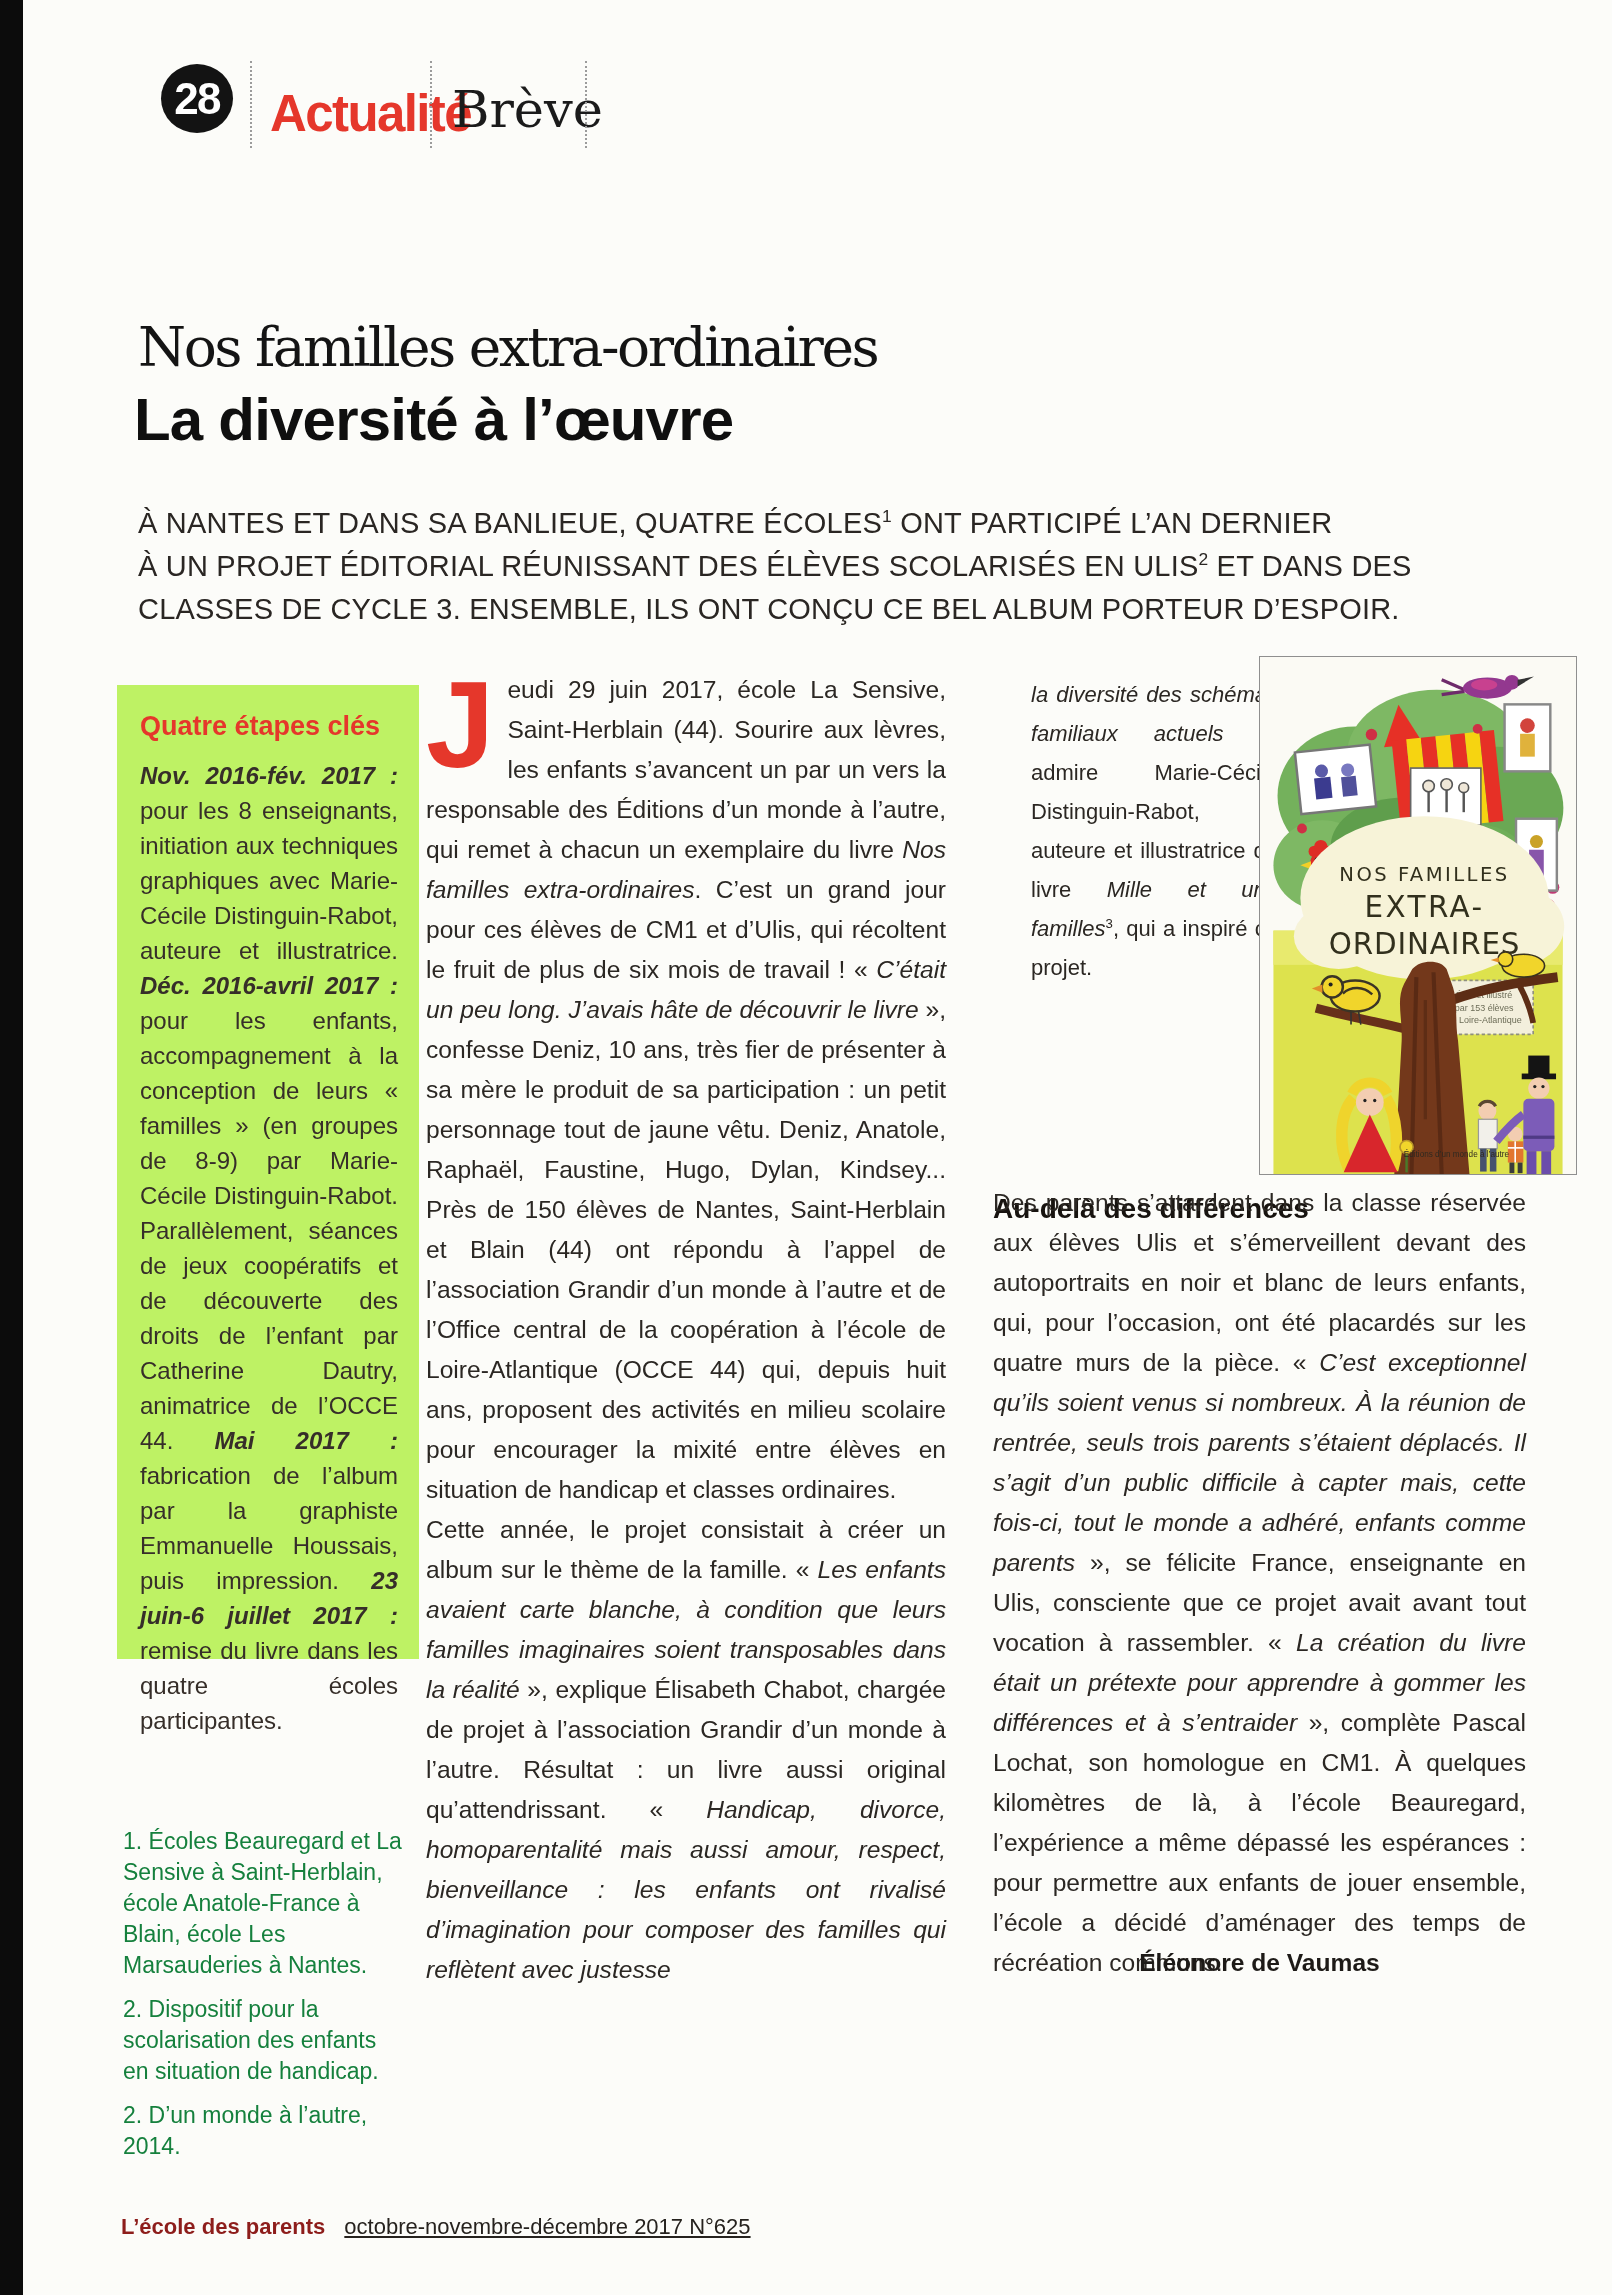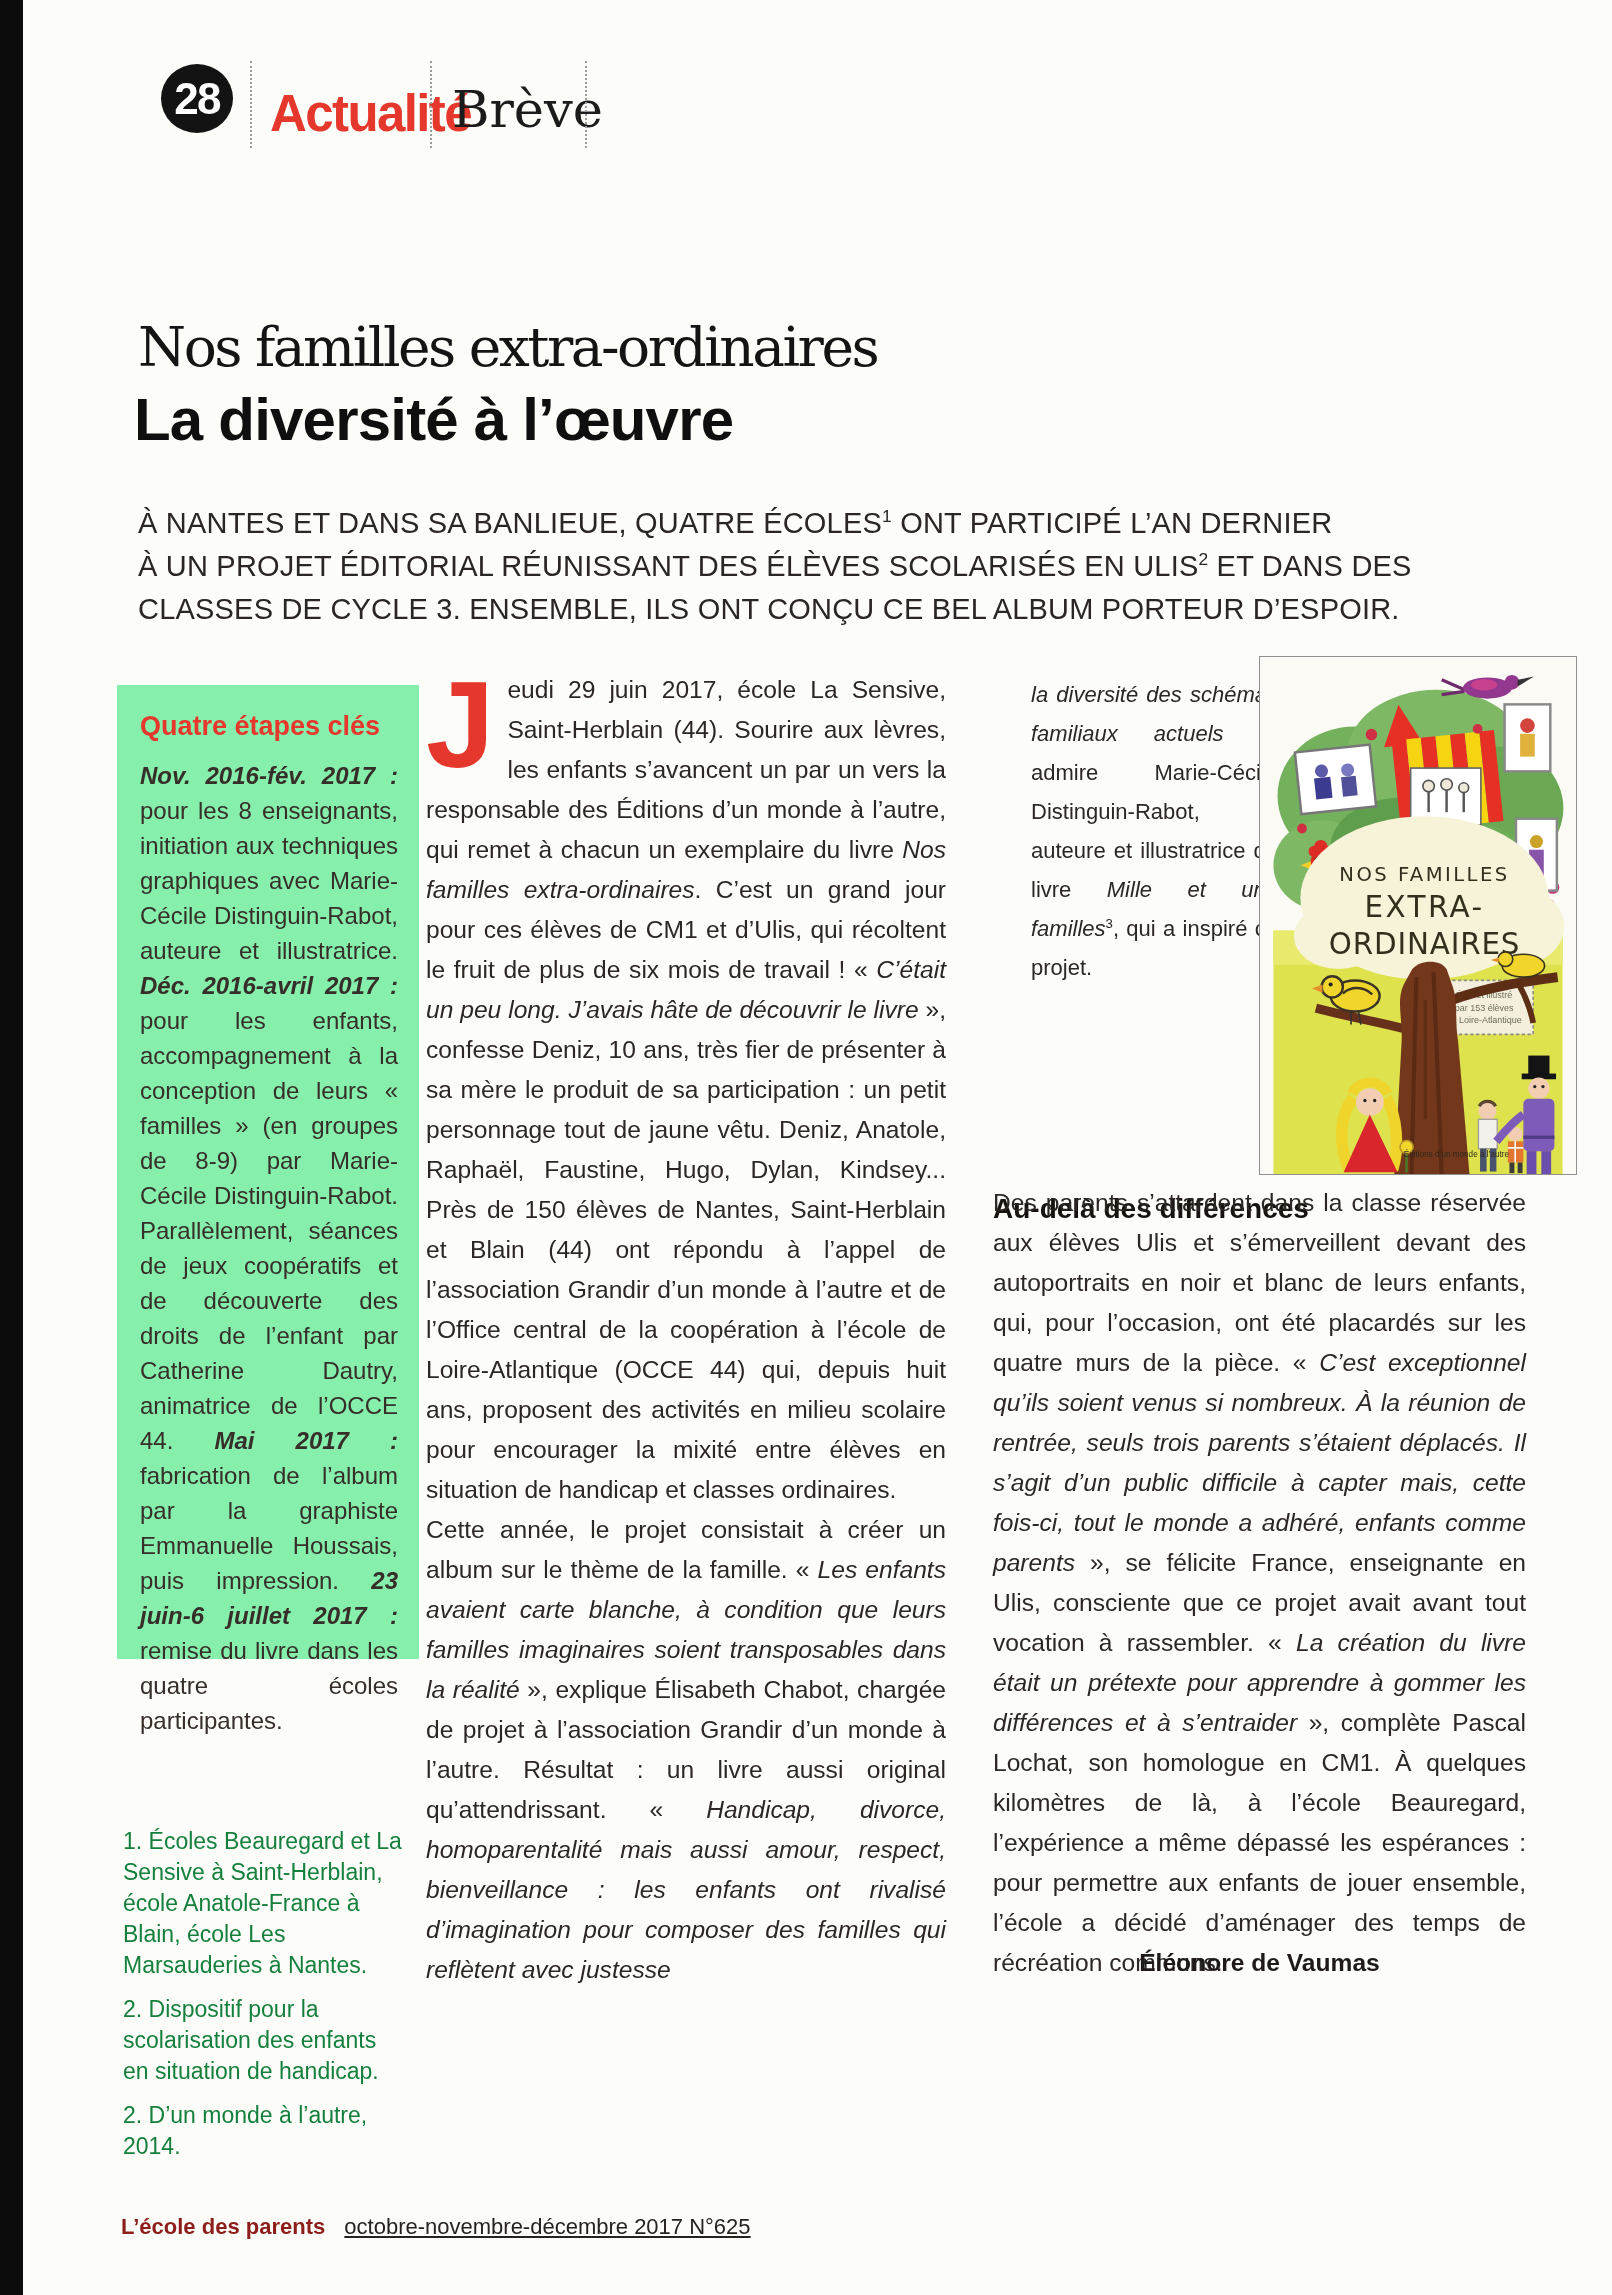--- a/index.html
+++ b/index.html
@@ -15,21 +15,21 @@
   .vsep{width:0;height:87px;top:61px;border-left:2.5px dotted #9b9b9b;}
   .sep1{left:250px;} .sep2{left:430px;} .sep3{left:585px;}
   .section-label{left:270px;top:84px;font-size:51px;font-weight:bold;letter-spacing:-1.6px;color:#e5372b;}
   .rubric-label{left:452px;top:80px;font-size:51px;font-family:"DejaVu Serif",serif;color:#1b1b1b;}
   
   .title{left:138px;top:315px;font-size:55px;font-family:"DejaVu Serif",serif;letter-spacing:-2.5px;color:#141414;}
   .subtitle{left:134px;top:385px;font-size:60px;font-weight:bold;letter-spacing:-0.8px;color:#0f0f0f;}
   .lede{left:138px;top:502px;font-size:29px;line-height:43px;color:#2a2623;letter-spacing:0.2px;}
   .lede sup{font-size:60%;line-height:0;}
   
-  .sidebar{left:117px;top:685px;width:302px;height:974px;background:#86efac;box-sizing:border-box;
+  .sidebar{left:117px;top:685px;width:302px;height:974px;background:#bef264;box-sizing:border-box;
            padding:26px 21px 16px 23px;}
   .sidebar-heading{color:#e5372b;font-size:27px;font-weight:bold;margin:0 0 16.4px 0;}
   .sidebar-body{font-size:24px;line-height:35px;text-align:justify;color:#362e29;}
   
   .col2{left:426px;top:670px;width:520px;font-size:24.6px;line-height:40px;text-align:justify;}
   .col2 p{margin:0;}
   .dropcap{float:left;color:#e5372b;font-weight:bold;font-size:123px;line-height:95px;
            padding:6.6px 13px 3.3px 0;font-family:"Liberation Sans",sans-serif;}
   .col3top{left:993px;top:675px;width:247px;font-size:22px;line-height:39px;text-align:justify;margin-left:38px;}
   .col3head{left:993px;top:1193px;font-size:28px;font-weight:bold;color:#17130f;}

